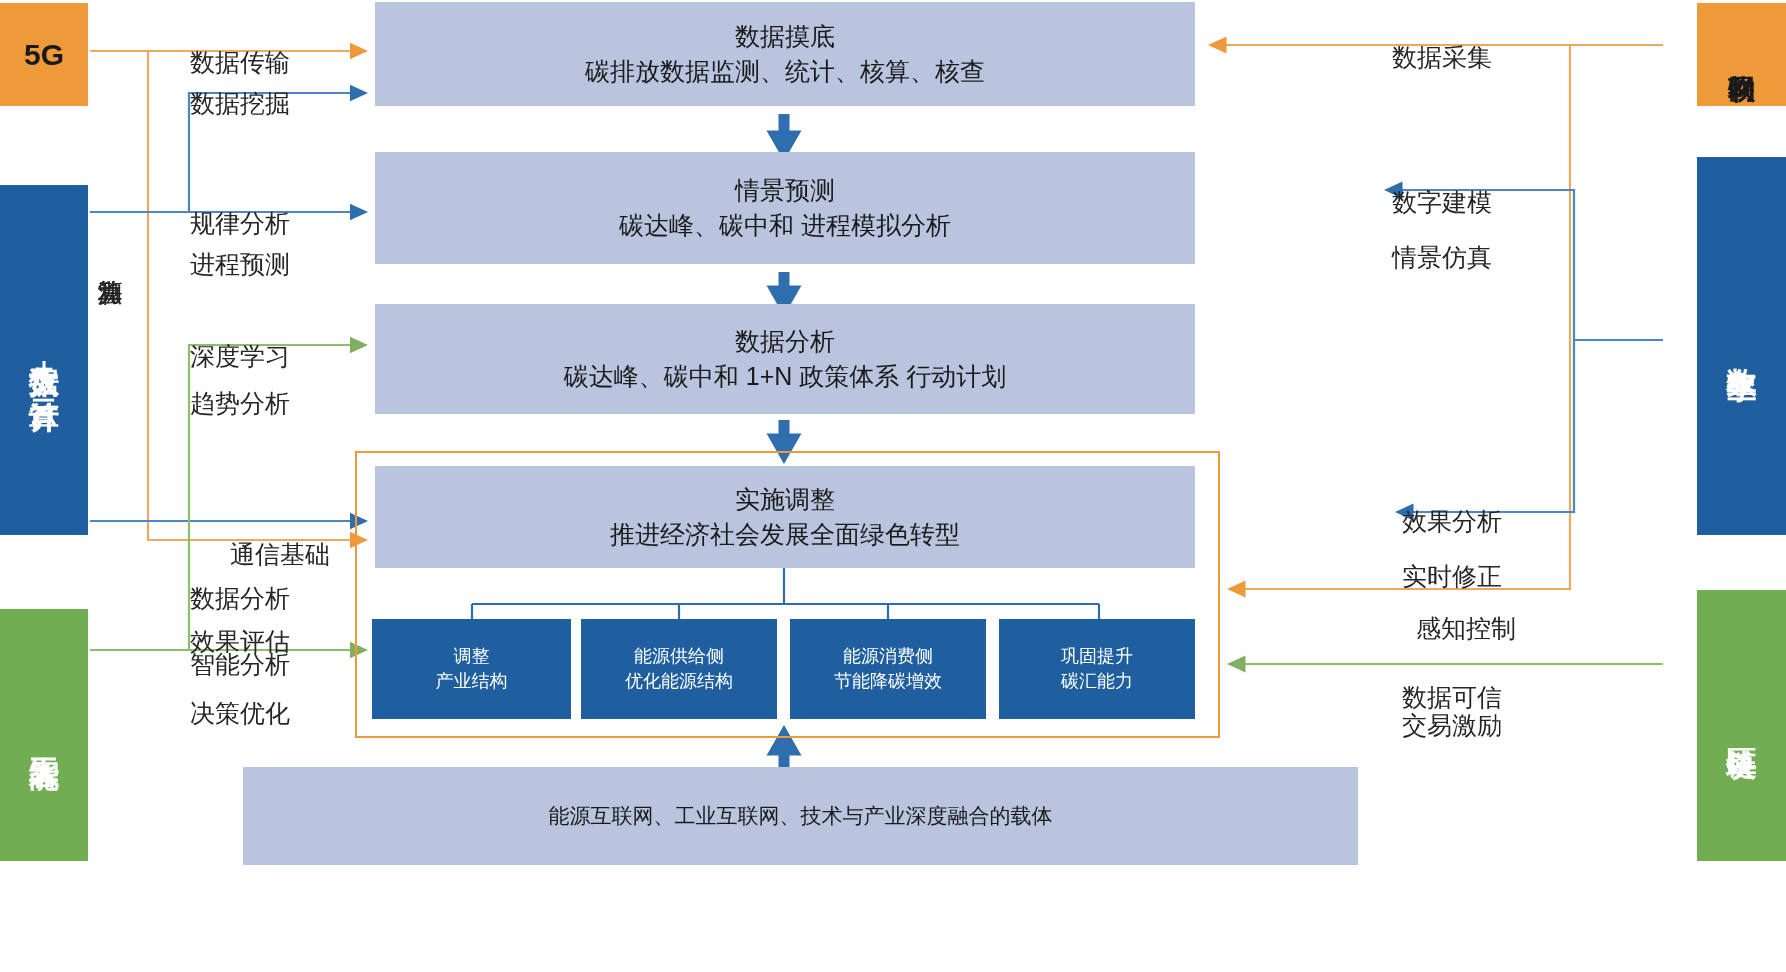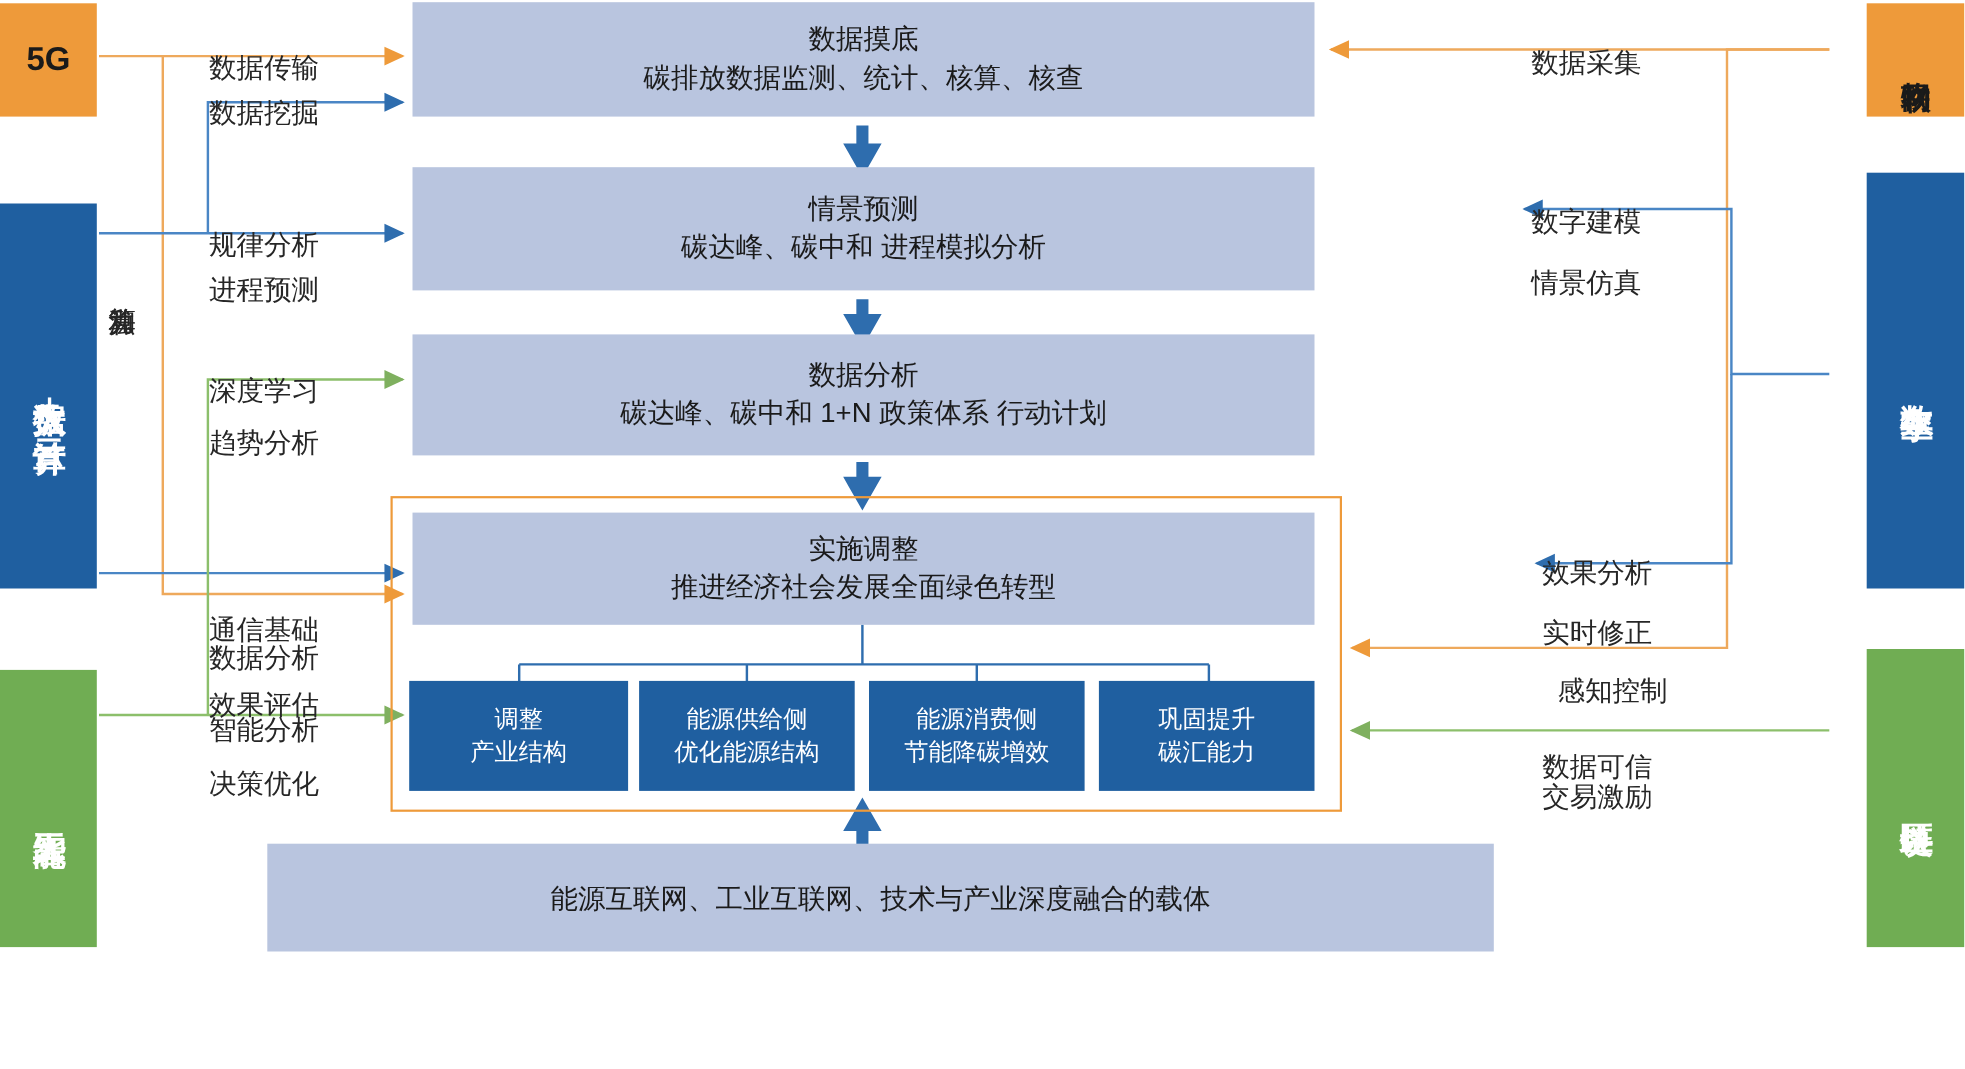--- a/index.html
+++ b/index.html
@@ -53,34 +53,34 @@
   .stagebox .l2{font-size:25px;}
 
   .footerbox{
     position:absolute;
     background:#B9C5DF;
     color:#1A1A1A;
     display:flex;
     align-items:center;
     justify-content:center;
     text-align:center;
-    font-size:25px;
+    font-size:21px;
   }
 
   
   .card{
     position:absolute;
     background:#1F5FA0;
     color:#ffffff;
     display:flex;
     flex-direction:column;
     align-items:center;
     justify-content:center;
     text-align:center;
-    font-size:22px;
+    font-size:18px;
     line-height:1.38;
   }
 
   
   .frame{
     position:absolute;
     border:2px solid #EE9A3A;
     box-sizing:border-box;
     background:transparent;
   }
@@ -217,21 +217,21 @@
 
   <div class="elabel" style="left:190px; top:10px;">数据传输</div>
   <div class="elabel" style="left:190px; top:51px;">数据挖掘</div>
 
   <div class="elabel" style="left:190px; top:171px;">规律分析</div>
   <div class="elabel" style="left:190px; top:212px;">进程预测</div>
 
   <div class="elabel" style="left:190px; top:304px;">深度学习</div>
   <div class="elabel" style="left:190px; top:351px;">趋势分析</div>
 
-  <div class="elabel" style="left:190px; top:521px;">通信基础</div>
+  <div class="elabel" style="left:190px; top:502px;padding-left:40px;">通信基础</div>
   <div class="elabel" style="left:190px; top:546px;">数据分析</div>
   <div class="elabel" style="left:190px; top:589px;">效果评估</div>
 
   <div class="elabel" style="left:190px; top:612px;">智能分析</div>
   <div class="elabel" style="left:190px; top:661px;">决策优化</div>
 
   <div class="elabel r" style="left:1392px; top:5px;">数据采集</div>
 
   <div class="elabel r" style="left:1392px; top:150px;">数字建模</div>
   <div class="elabel r" style="left:1392px; top:205px;">情景仿真</div>

